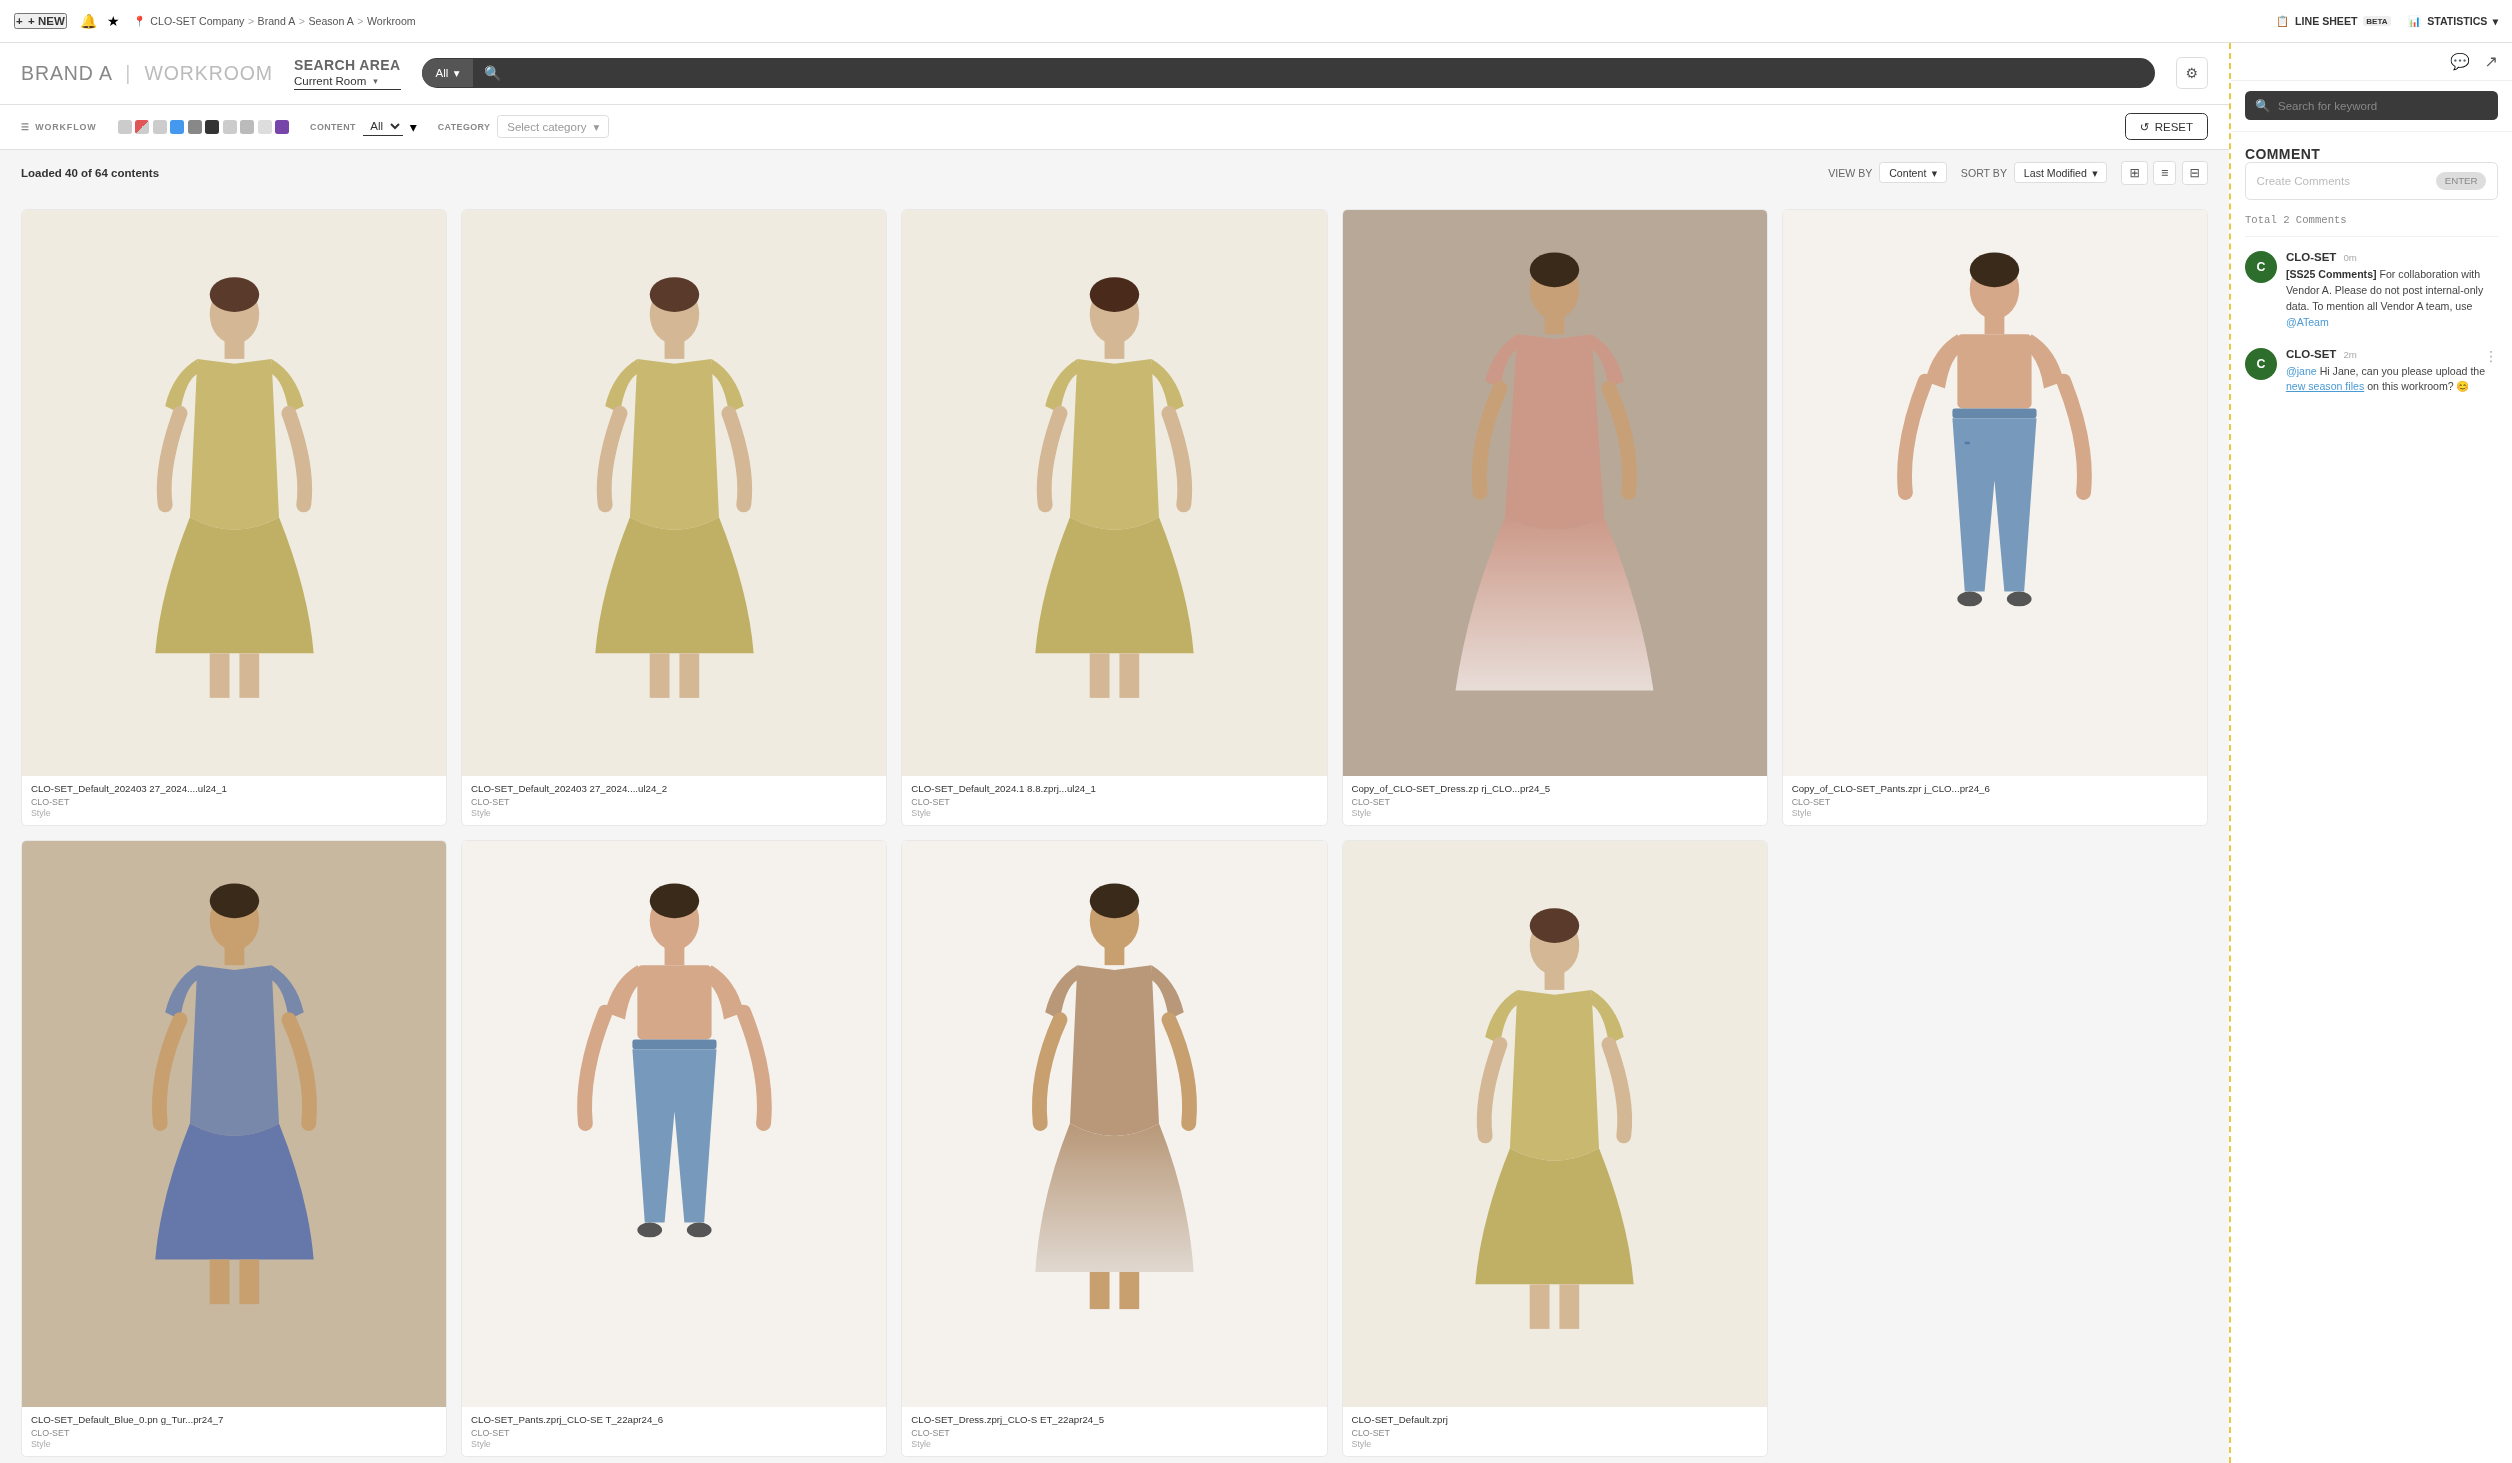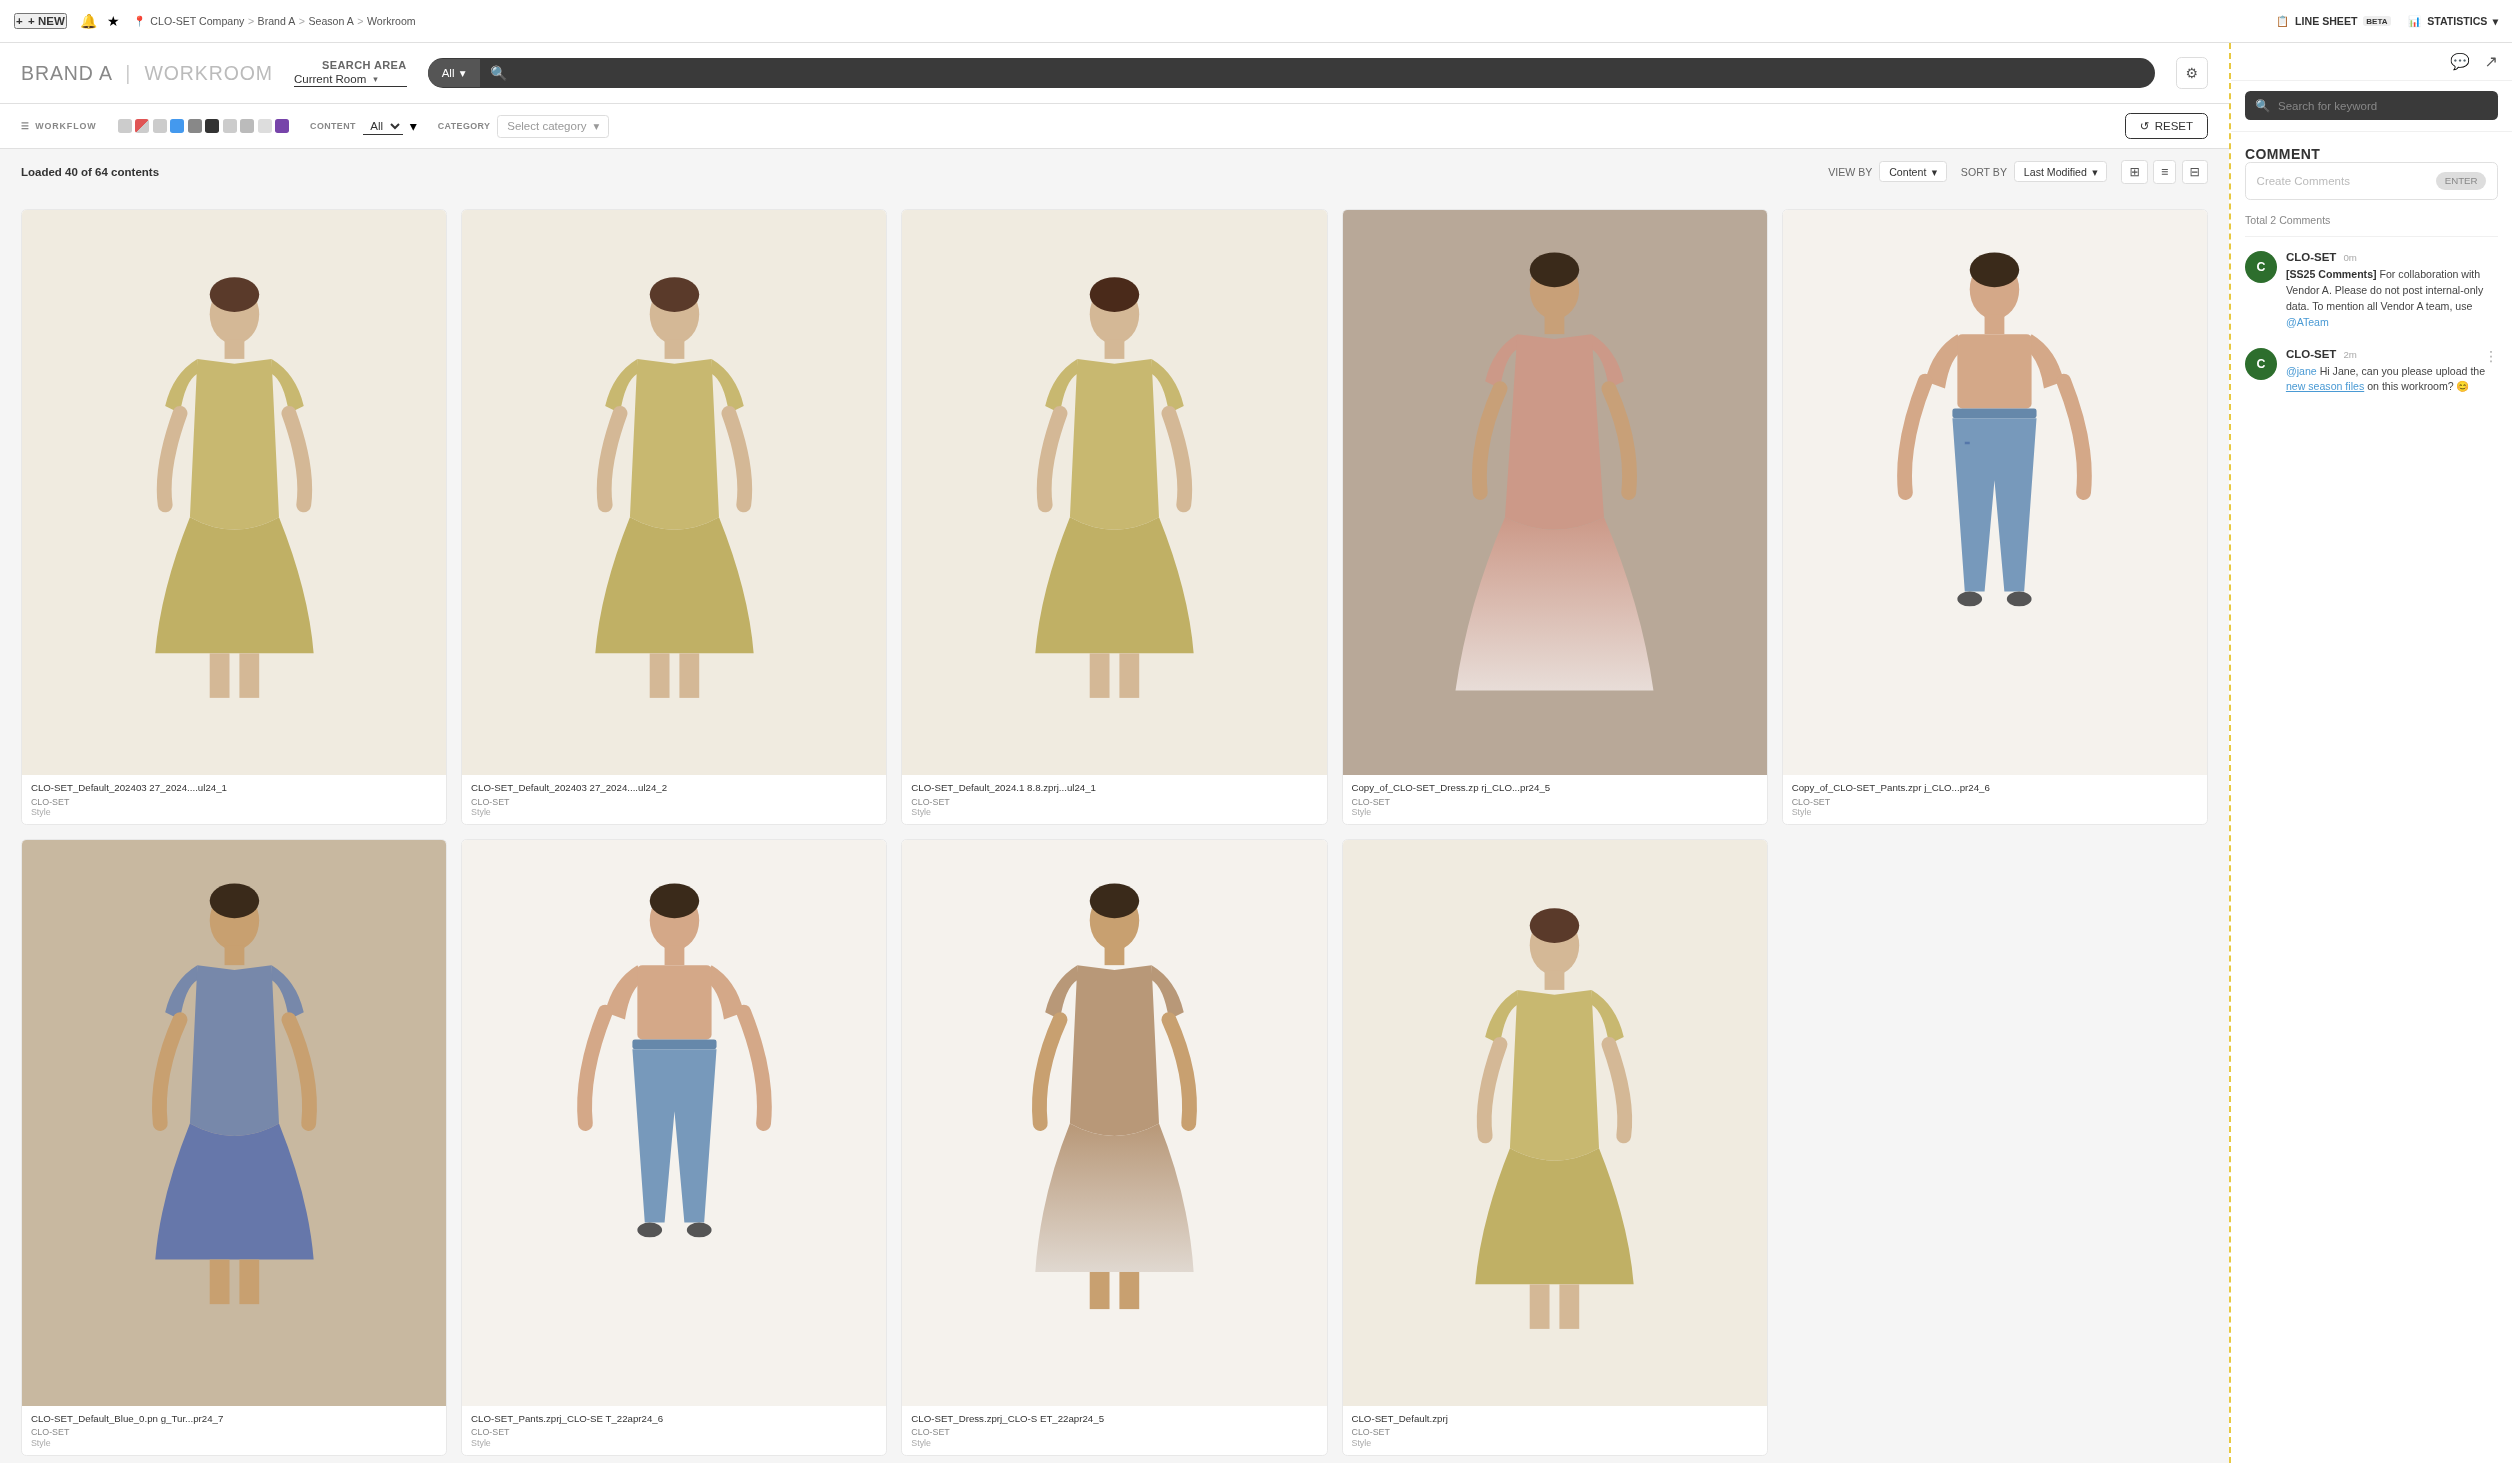--- a/index.html
+++ b/index.html
@@ -66,26 +66,25 @@
     }
     .brand-title .divider { color: #ccc; margin: 0 7px; }
     .brand-title .workroom { color: #bbb; }
 
     .search-area {
       display: flex;
       flex-direction: column;
       gap: 1.8px;
     }
     .search-area-label {
-      font-size: 11px;
+      font-size: 14px;
       font-weight: 600;
       color: #666;
       text-transform: uppercase;
       letter-spacing: 0.4px;
-      margin-left: 28px;
     }
     .search-area-select {
       display: flex;
       align-items: center;
       gap: 7px;
       font-size: 11.5px;
       color: #333;
       cursor: pointer;
       border-bottom: 1.8px solid #333;
       padding-bottom: 1.8px;
@@ -414,20 +413,21 @@
       font-size: 9.7px;
       color: #888;
       cursor: pointer;
     }
     .total-comments {
       font-size: 10.6px;
       color: #888;
       margin-bottom: 14px;
       padding-bottom: 10.6px;
       border-bottom: 0.9px solid #f0f0f0;
+      font-family: Liberation Mono, monospace;
     }
 
     .comment-item { display: flex; gap: 8.9px; margin-bottom: 17.7px; position: relative; }
     .comment-avatar {
       width: 32px; height: 32px;
       border-radius: 50%;
       background: #2d6e2d;
       display: flex; align-items: center; justify-content: center;
       color: #fff; font-size: 12.4px; font-weight: 700;
       flex-shrink: 0;

